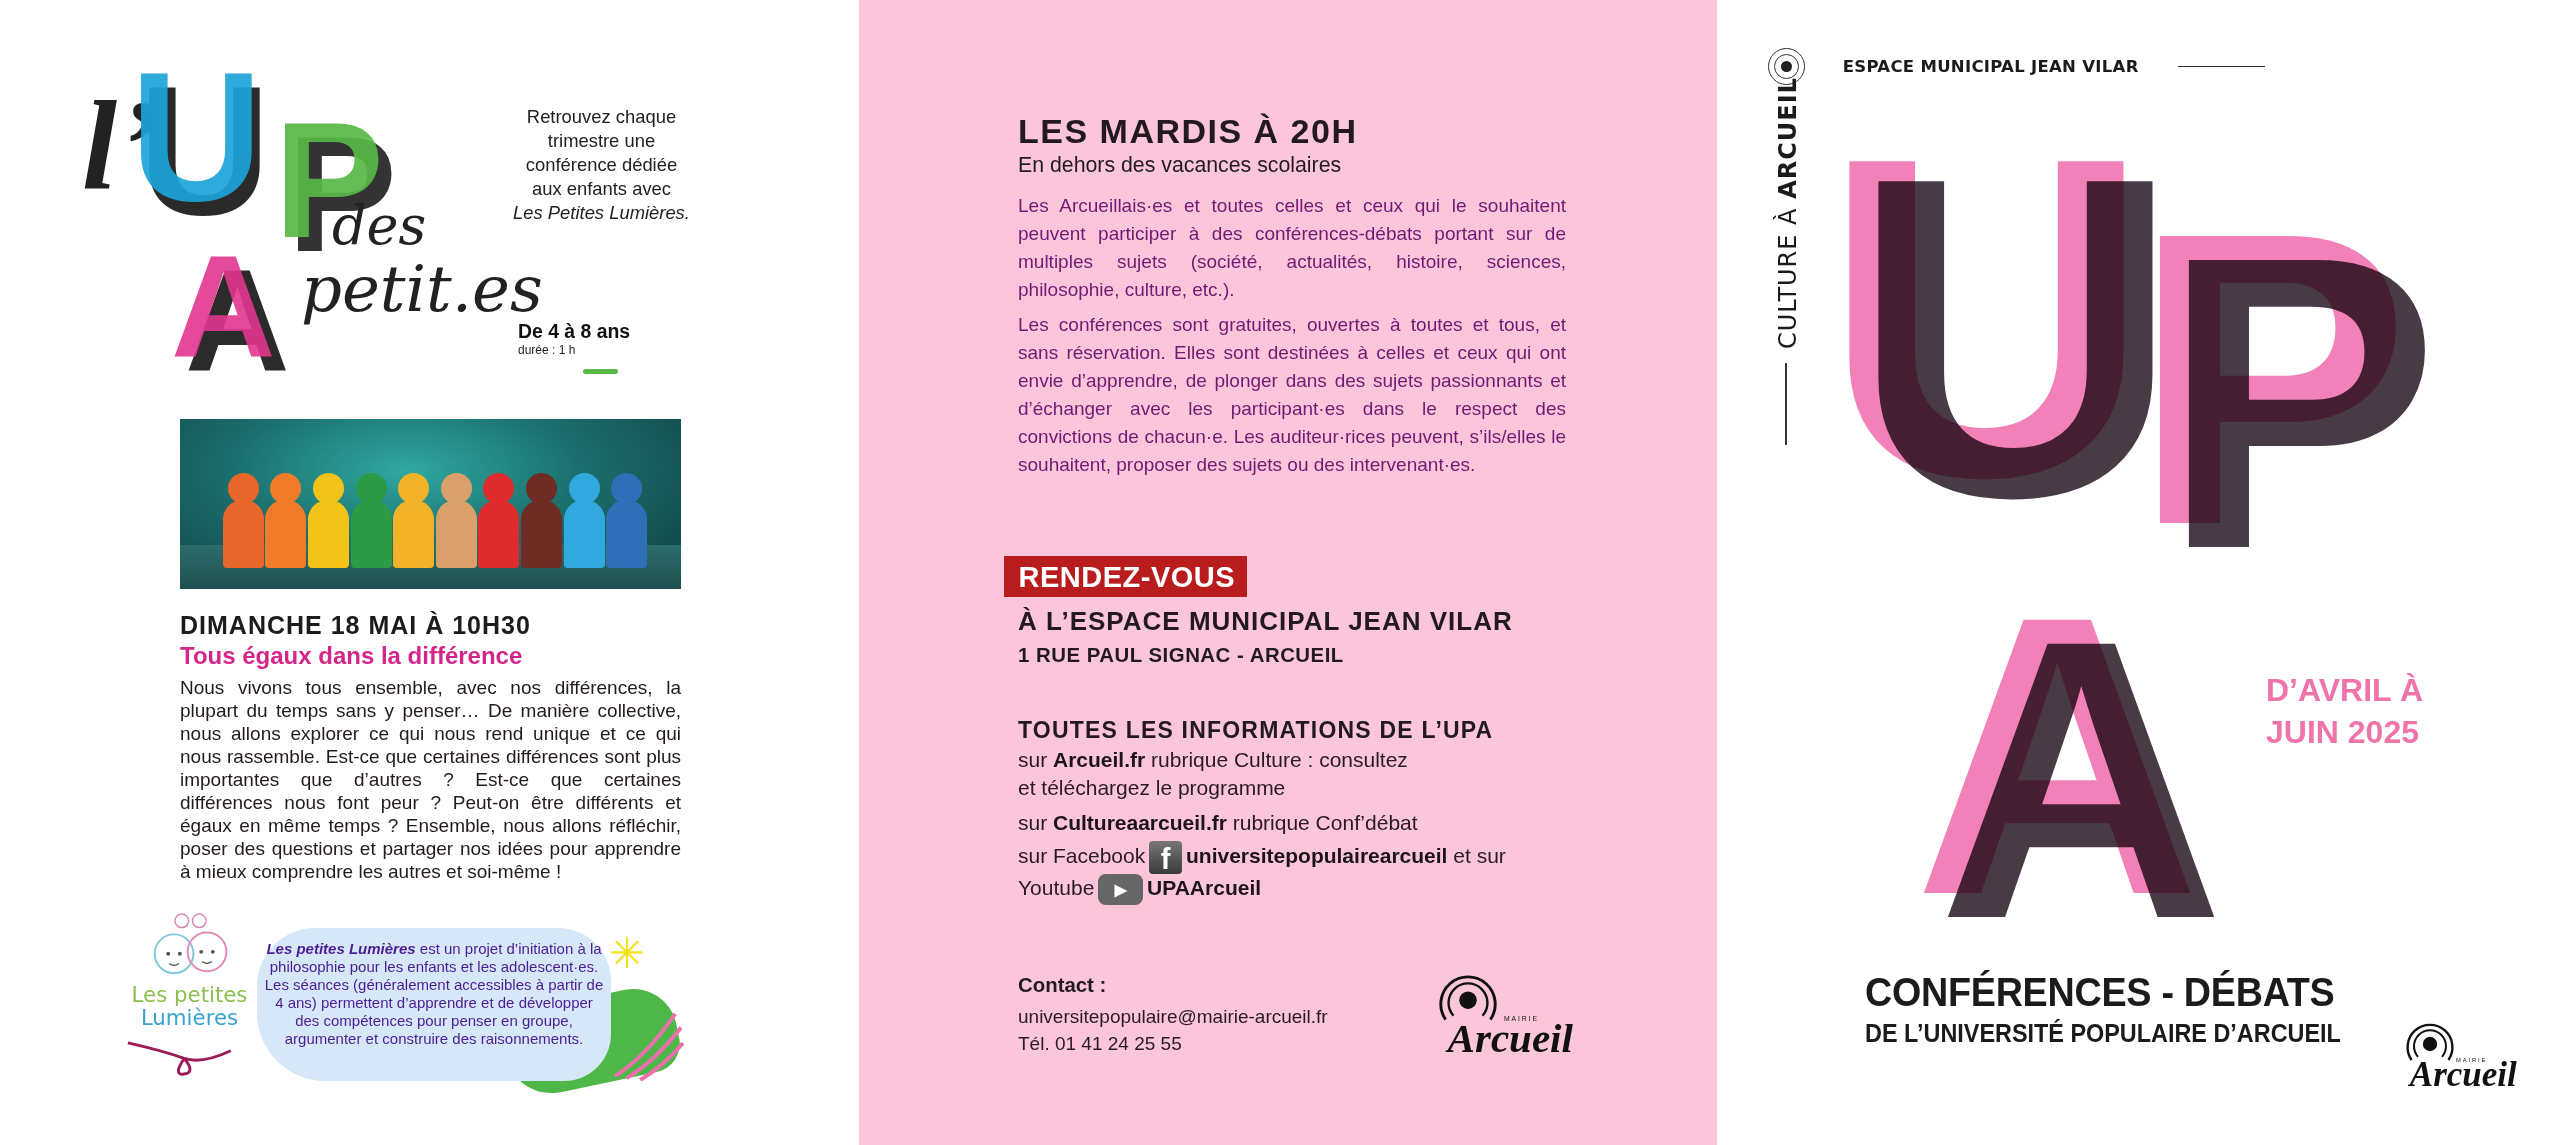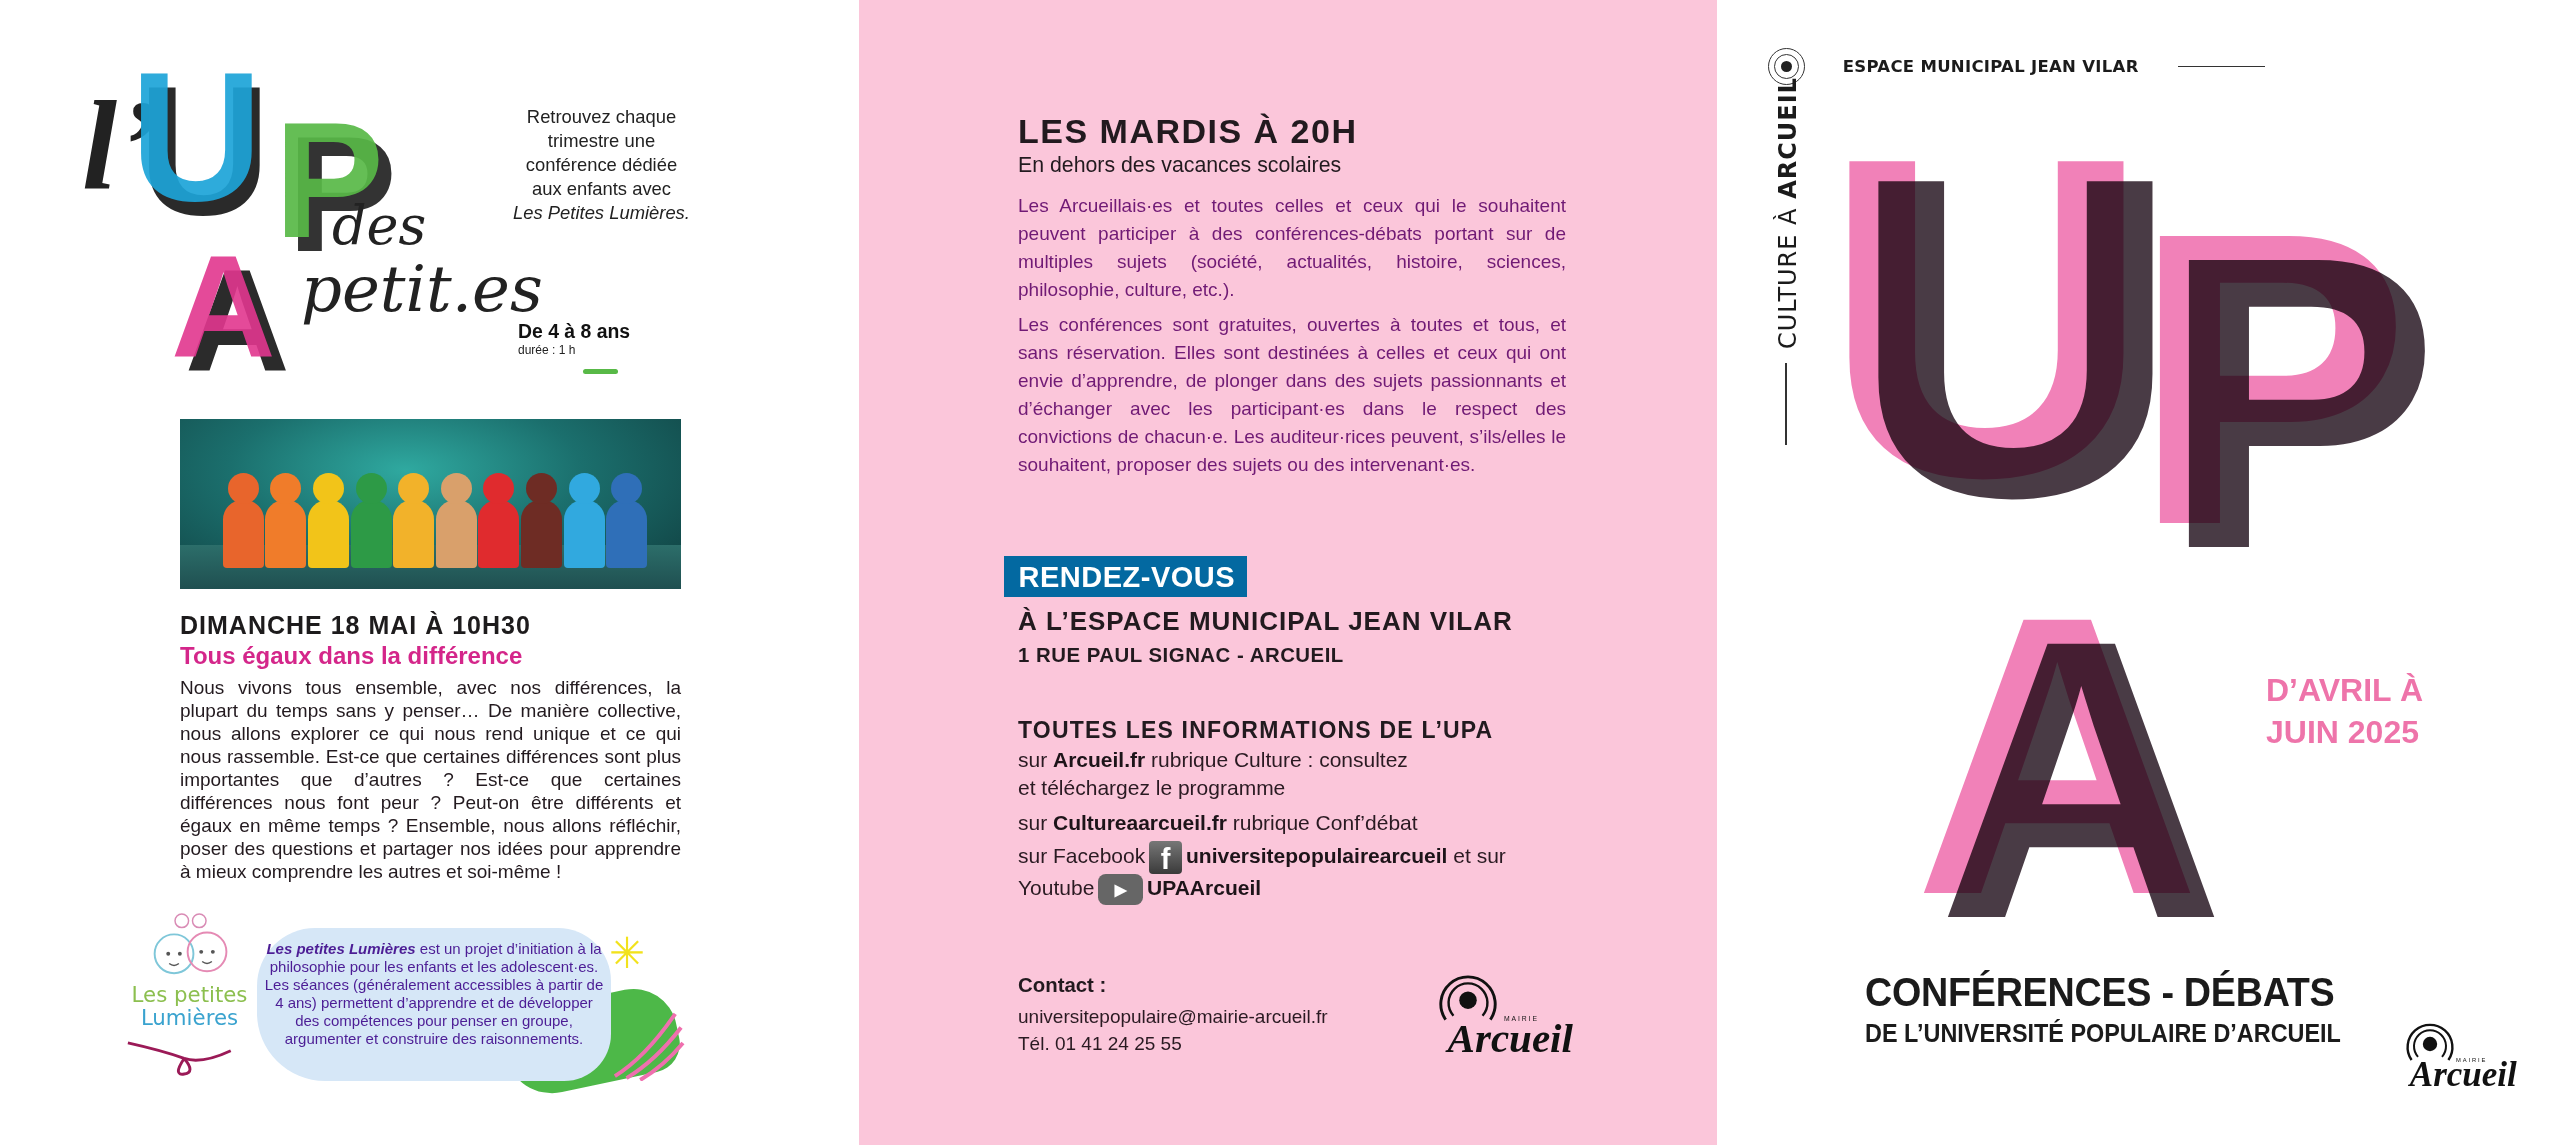--- a/index.html
+++ b/index.html
@@ -55,21 +55,21 @@
   .star { position: absolute; left: 609px; top: 932px; color: #f2e21c; font-size: 43px; line-height: 1; }
   .swoosh { position: absolute; left: 607px; top: 1008px; }
 
   
   .mid-h1 { position: absolute; left: 1018px; top: 112px; font-size: 34px; font-weight: 700; letter-spacing: 1.5px; color: #221a1f; }
   .mid-sub { position: absolute; left: 1018px; top: 153px; font-size: 21.3px; color: #221a1f; }
   .mid-para { position: absolute; left: 1018px; width: 548px; font-size: 19px; line-height: 28px; text-align: justify; color: #701a75; }
   .mid-p1 { top: 192px; }
   .mid-p2 { top: 311px; }
 
-  .rdv-badge { position: absolute; left: 1004px; top: 556px; padding: 1.9px 11.6px 0 14.5px; height: 41px; background: #0369a1; color: #ffffff; font-size: 29px; font-weight: 700; line-height: 39px; letter-spacing: 0.5px; }
+  .rdv-badge { position: absolute; left: 1004px; top: 556px; padding: 1.9px 11.6px 0 14.5px; height: 41px; background: #b91c1c; color: #ffffff; font-size: 29px; font-weight: 700; line-height: 39px; letter-spacing: 0.5px; }
   .rdv-place { position: absolute; left: 1018px; top: 606px; font-size: 26px; font-weight: 700; letter-spacing: 1px; color: #221a1f; }
   .rdv-addr { position: absolute; left: 1018px; top: 644px; font-size: 20.4px; font-weight: 700; letter-spacing: 0.5px; color: #221a1f; }
 
   .info-h { position: absolute; left: 1018px; top: 717px; font-size: 23px; font-weight: 700; letter-spacing: 1.2px; color: #221a1f; }
   .info-line { position: absolute; left: 1018px; font-size: 21px; line-height: 27px; color: #2a1a22; white-space: nowrap; }
   .info-line b { font-weight: 700; color: #1d1419; }
   .social-icon { display: inline-block; vertical-align: middle; background: #555; color: #fff; border-radius: 3.9px; text-align: center; font-weight: 700; margin: 0 3.9px; }
   .fb-icon { width: 33px; height: 33px; font-size: 29px; line-height: 37px; background: linear-gradient(#777, #3a3a3a); }
   .yt-icon { width: 45px; height: 31px; font-size: 15.5px; line-height: 31px; background: #666; border-radius: 7.8px; }
 

